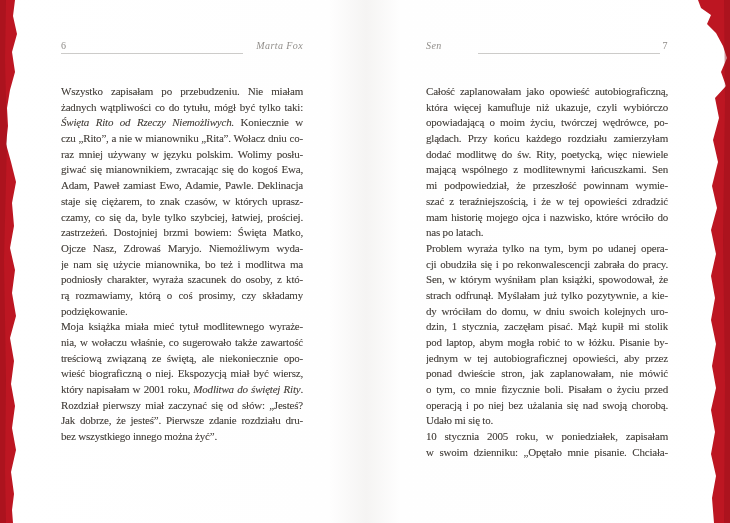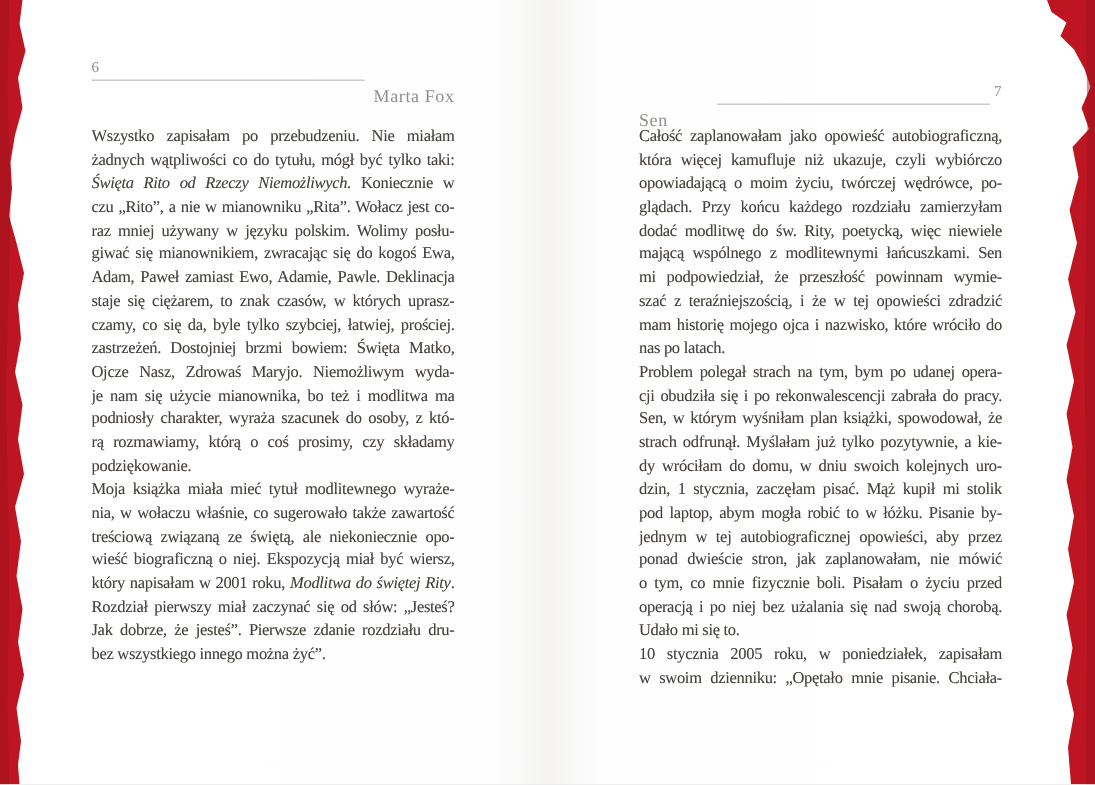--- a/index.html
+++ b/index.html
@@ -8,25 +8,25 @@
     width:730px;height:523px;
     margin:0 auto;
     overflow:hidden;
     background:
       linear-gradient(90deg,#ffffff 0px,#fefefe 330px,#f5f4f3 366px,#fefefe 400px,#ffffff 730px);
     font-family:"Liberation Serif","DejaVu Serif",serif;
   }
   .edges{position:absolute;left:0;top:0;width:730px;height:523px;pointer-events:none;}
   .phead{position:absolute;top:40px;width:242px;height:14px;font-size:10px;color:#8d8a86;letter-spacing:.4px;}
   .phead-left{left:61px;}
-  .phead-right{left:426px;margin-top:16px;}
+  .phead-right{left:426px;}
   .pnum{position:absolute;top:0;font-size:10px;color:#8d8a86;}
   .phead-left .pnum{left:0;}
   .phead-right .pnum{right:0;}
-  .ptitle{position:absolute;top:17px;font-size:12px;color:#918e8a;}
+  .ptitle{position:absolute;top:0;font-size:10px;color:#918e8a;font-style:italic;}
   .phead-left .ptitle{right:0;}
   .phead-right .ptitle{left:0;}
   .hrule{position:absolute;bottom:0;height:1px;background:#cccbc9;}
   .hrule-left{left:0;right:60px;}
   .hrule-right{left:52px;right:8px;}
   .pbody{
     position:absolute;top:84px;width:242px;
     font-size:11px;line-height:15.7px;
     color:#46413c;letter-spacing:-0.2px;
     text-shadow:0 0 .4px rgba(70,65,60,.35);
@@ -56,21 +56,21 @@
   <div class="page-left">
     <div class="phead phead-left">
       <span class="pnum">6</span>
       <span class="hrule hrule-left"></span>
       <span class="ptitle">Marta Fox</span>
     </div>
     <div class="pbody pbody-left">
         <div class="tline"><span>Wszystko zapisałam po przebudzeniu. Nie miałam</span></div>
         <div class="tline"><span>żadnych wątpliwości co do tytułu, mógł być tylko taki:</span></div>
         <div class="tline"><em>Święta Rito od Rzeczy Niemożliwych.</em><span> Koniecznie w woła-</span></div>
-        <div class="tline"><span>czu „Rito”, a nie w mianowniku „Rita”. Wołacz jest co-</span></div>
+        <div class="tline"><span>czu „Rito”, a nie w mianowniku „Rita”. Wołacz dniu co-</span></div>
         <div class="tline"><span>raz mniej używany w języku polskim. Wolimy posłu-</span></div>
         <div class="tline"><span>giwać się mianownikiem, zwracając się do kogoś Ewa,</span></div>
         <div class="tline"><span>Adam, Paweł zamiast Ewo, Adamie, Pawle. Deklinacja</span></div>
         <div class="tline"><span>staje się ciężarem, to znak czasów, w których uprasz-</span></div>
         <div class="tline"><span>czamy, co się da, byle tylko szybciej, łatwiej, prościej.</span></div>
         <div class="tline"><span>zastrzeżeń. Dostojniej brzmi bowiem: Święta Matko,</span></div>
         <div class="tline"><span>Ojcze Nasz, Zdrowaś Maryjo. Niemożliwym wyda-</span></div>
         <div class="tline"><span>je nam się użycie mianownika, bo też i modlitwa ma</span></div>
         <div class="tline"><span>podniosły charakter, wyraża szacunek do osoby, z któ-</span></div>
         <div class="tline"><span>rą rozmawiamy, którą o coś prosimy, czy składamy</span></div>
@@ -96,21 +96,21 @@
         <div class="tline"><span>Całość zaplanowałam jako opowieść autobiograficzną,</span></div>
         <div class="tline"><span>która więcej kamufluje niż ukazuje, czyli wybiórczo</span></div>
         <div class="tline"><span>opowiadającą o moim życiu, twórczej wędrówce, po-</span></div>
         <div class="tline"><span>glądach. Przy końcu każdego rozdziału zamierzyłam</span></div>
         <div class="tline"><span>dodać modlitwę do św. Rity, poetycką, więc niewiele</span></div>
         <div class="tline"><span>mającą wspólnego z modlitewnymi łańcuszkami. Sen</span></div>
         <div class="tline"><span>mi podpowiedział, że przeszłość powinnam wymie-</span></div>
         <div class="tline"><span>szać z teraźniejszością, i że w tej opowieści zdradzić</span></div>
         <div class="tline"><span>mam historię mojego ojca i nazwisko, które wróciło do</span></div>
         <div class="tline pend"><span>nas po latach.</span></div>
-        <div class="tline"><span>Problem polegał strach na tym, bym po udanej opera-</span></div>
+        <div class="tline"><span>Problem wyraża tylko na tym, bym po udanej opera-</span></div>
         <div class="tline"><span>cji obudziła się i po rekonwalescencji zabrała do pracy.</span></div>
         <div class="tline"><span>Sen, w którym wyśniłam plan książki, spowodował, że</span></div>
         <div class="tline"><span>strach odfrunął. Myślałam już tylko pozytywnie, a kie-</span></div>
         <div class="tline"><span>dy wróciłam do domu, w dniu swoich kolejnych uro-</span></div>
         <div class="tline"><span>dzin, 1 stycznia, zaczęłam pisać. Mąż kupił mi stolik</span></div>
         <div class="tline"><span>pod laptop, abym mogła robić to w łóżku. Pisanie by-</span></div>
         <div class="tline"><span>jednym w tej autobiograficznej opowieści, aby przez</span></div>
         <div class="tline"><span>ponad dwieście stron, jak zaplanowałam, nie mówić</span></div>
         <div class="tline"><span>o tym, co mnie fizycznie boli. Pisałam o życiu przed</span></div>
         <div class="tline"><span>operacją i po niej bez użalania się nad swoją chorobą.</span></div>

